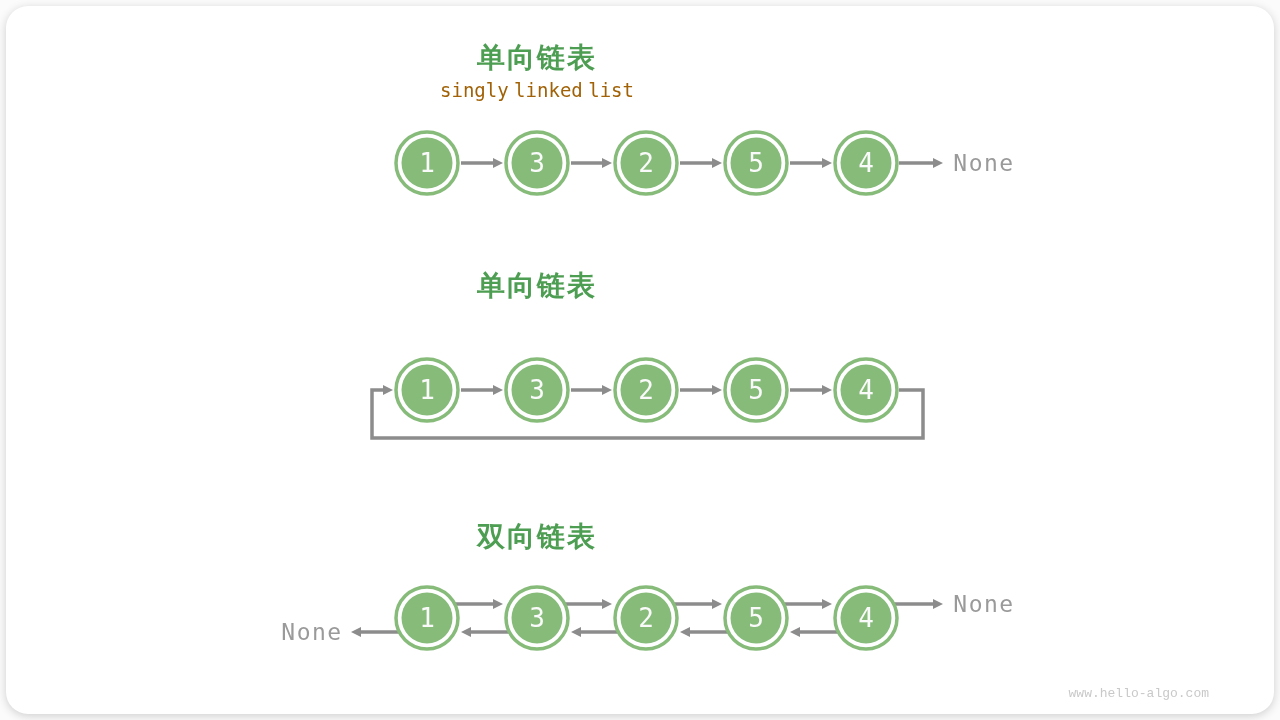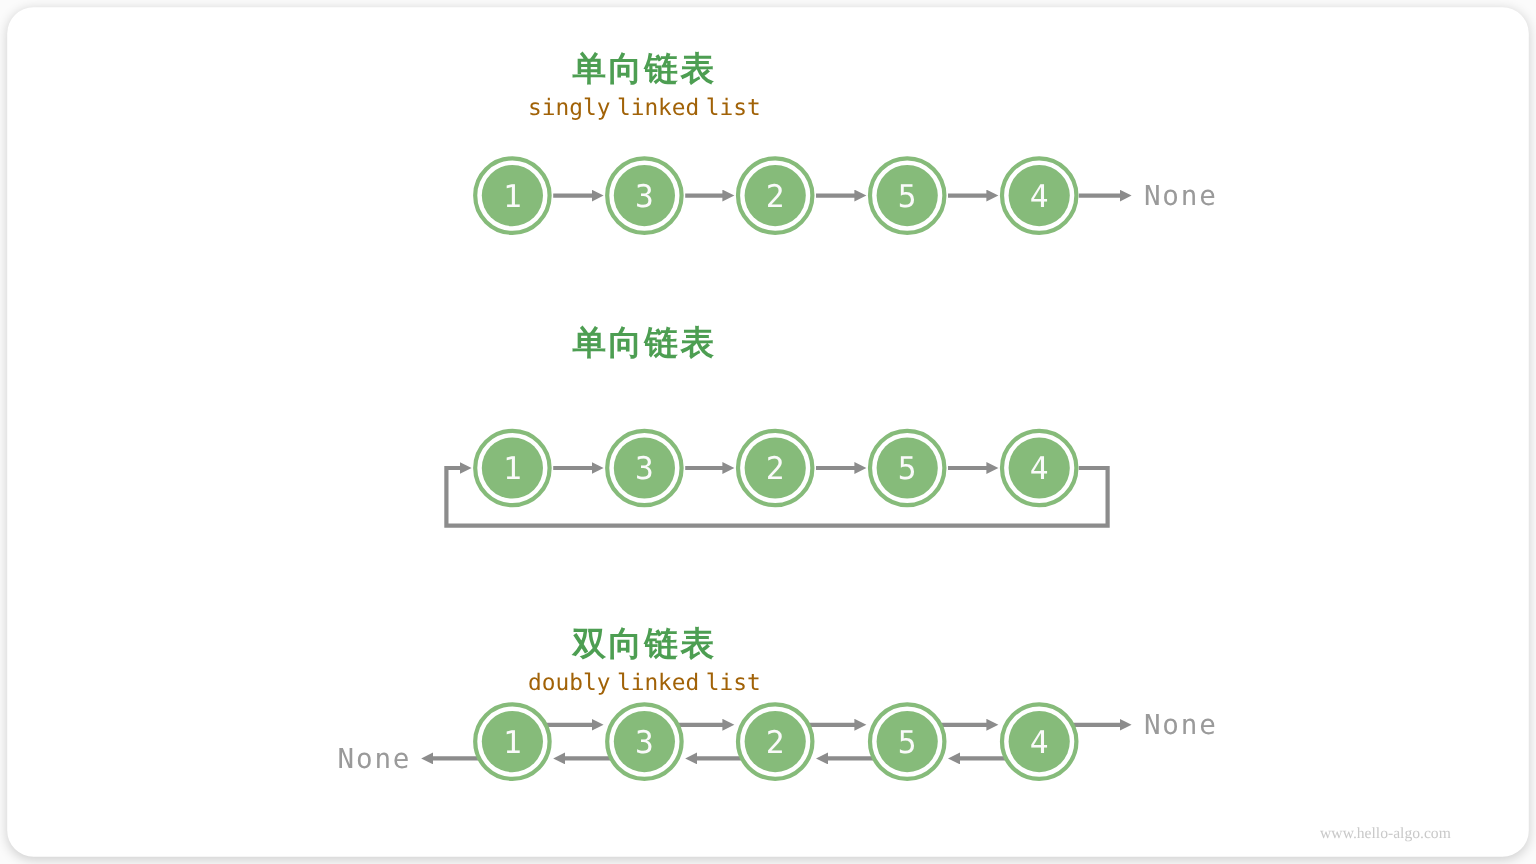--- a/index.html
+++ b/index.html
@@ -12,40 +12,39 @@
   .sec h2{margin:0;font-size:28px;line-height:30px;font-weight:700;
           color:#4D9E52;letter-spacing:2px;}
   .sec .sub{margin-top:4px;font-size:19px;line-height:26px;color:#a16207;
             font-family:"DejaVu Sans Mono",monospace;word-spacing:-6px;}
   #sec-singly{top:37px;}
   #sec-circular{top:265px;}
   #sec-doubly{top:516px;}
   #diagram{position:absolute;left:0;top:0;width:1280px;height:720px;}
   #diagram text{font-family:"DejaVu Sans Mono",monospace;}
   .watermark{position:absolute;top:680px;right:65px;font-size:13px;
-             color:#C9C9C9;font-family:Liberation Serif, serif;}
+             color:#C9C9C9;font-family:Liberation Mono, monospace;}
 </style>
 </head>
 <body>
 
 <div class="canvas">
   <div class="card">
 
     <div class="sec" id="sec-singly">
       <h2>单向链表</h2>
       <div class="sub">singly linked list</div>
     </div>
 
     <div class="sec" id="sec-circular">
       <h2>单向链表</h2>
     </div>
 
     <div class="sec" id="sec-doubly">
       <h2>双向链表</h2>
-      <div class="sub">doubly linked list</div>
     </div>
 
     <svg id="diagram" viewBox="0 0 1280 720">
       <defs>
         <marker id="arrowhead" markerUnits="userSpaceOnUse" markerWidth="12" markerHeight="12" viewBox="0 0 12 12" refX="1" refY="5" orient="auto">
           <path d="M0,0 L10,5 L0,10 Z" fill="#8C8C8C"></path>
         </marker>
       </defs>
     <line x1="455" y1="157" x2="488" y2="157" stroke="#8C8C8C" stroke-width="3.5" marker-end="url(#arrowhead)"></line>
         <line x1="565" y1="157" x2="597" y2="157" stroke="#8C8C8C" stroke-width="3.5" marker-end="url(#arrowhead)"></line>

